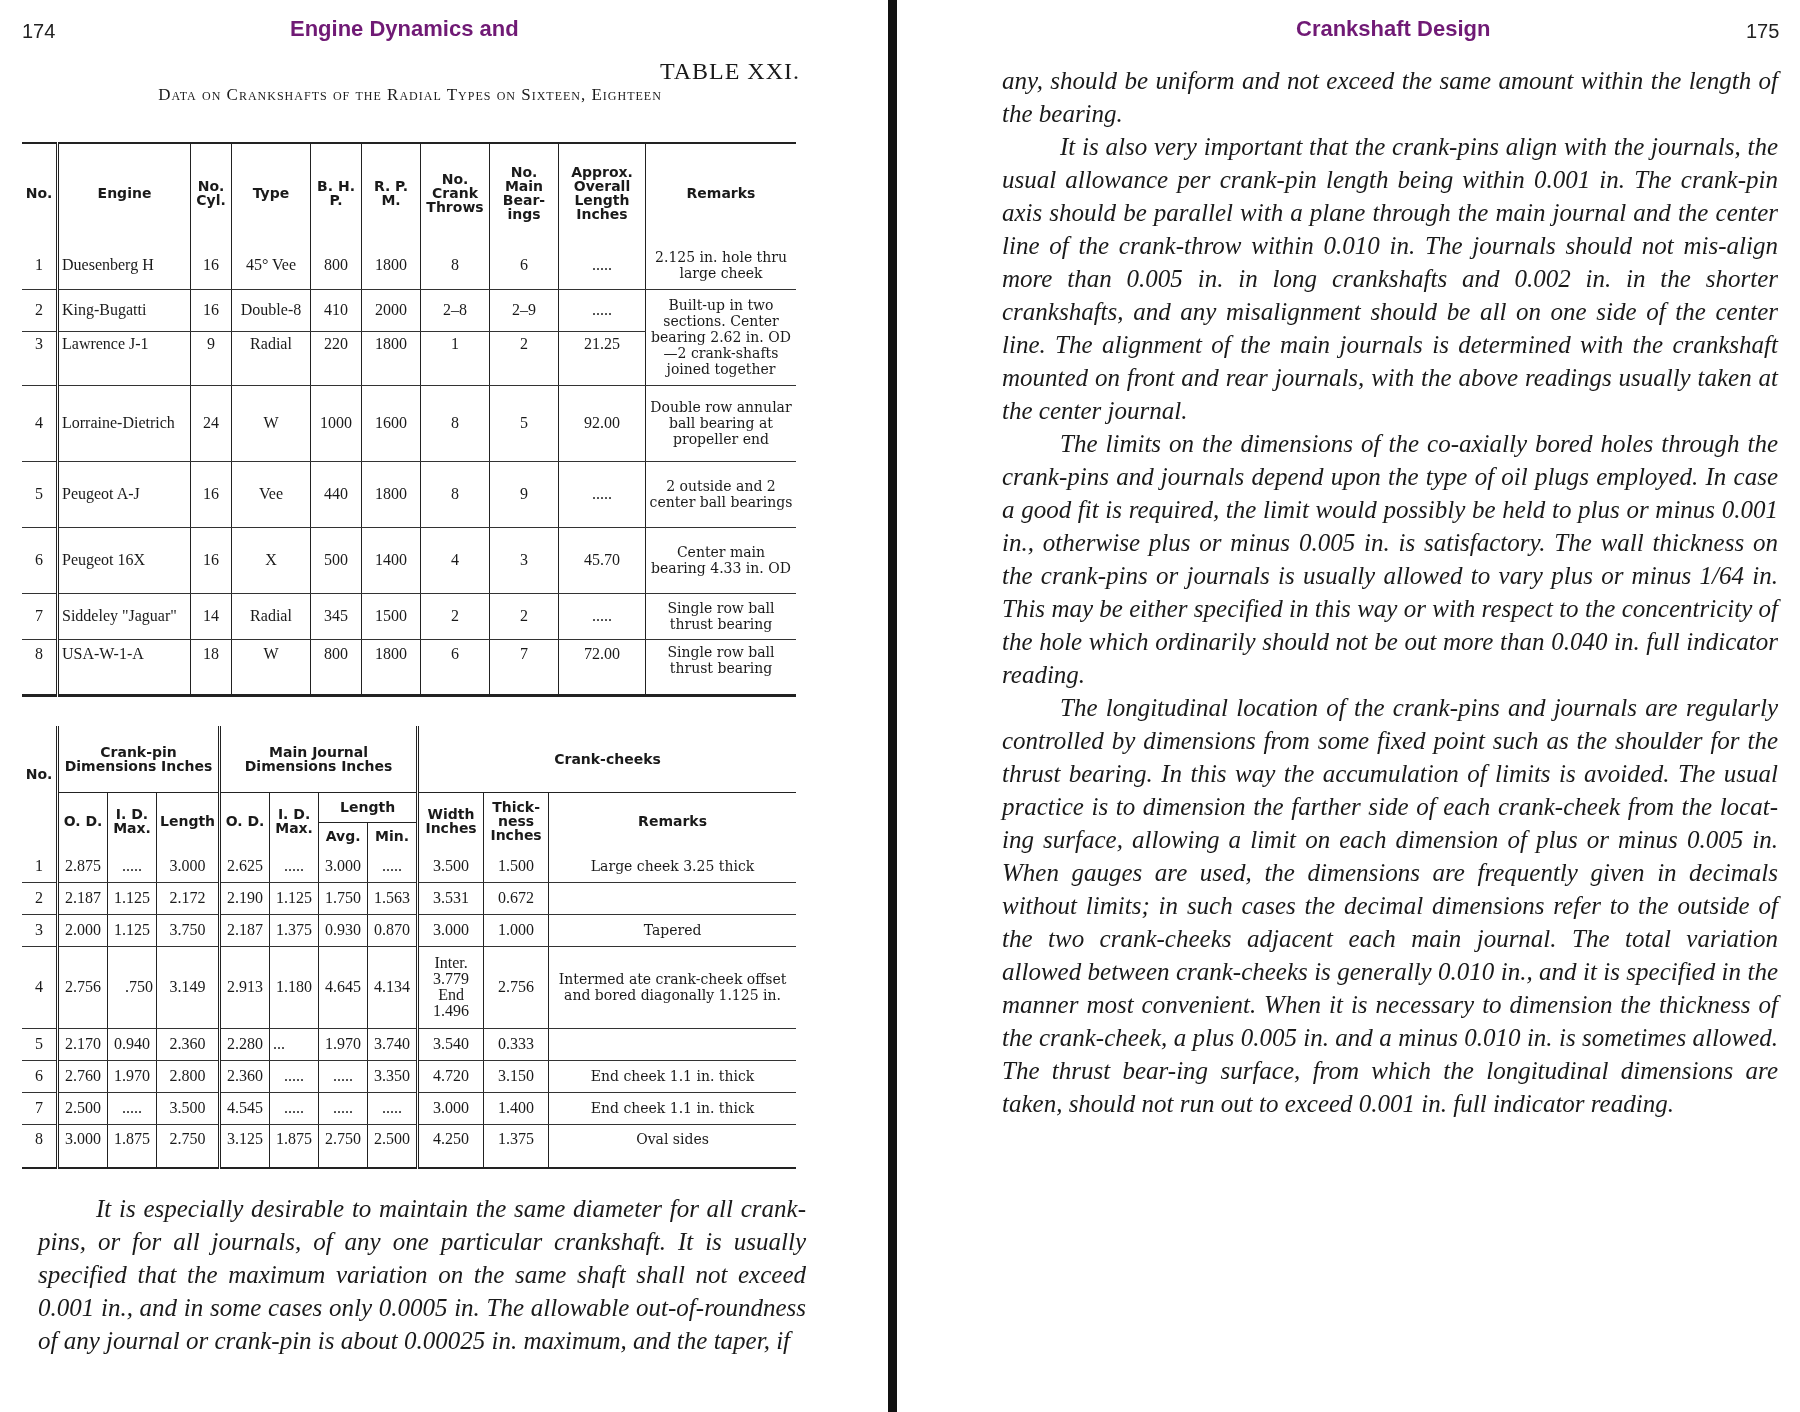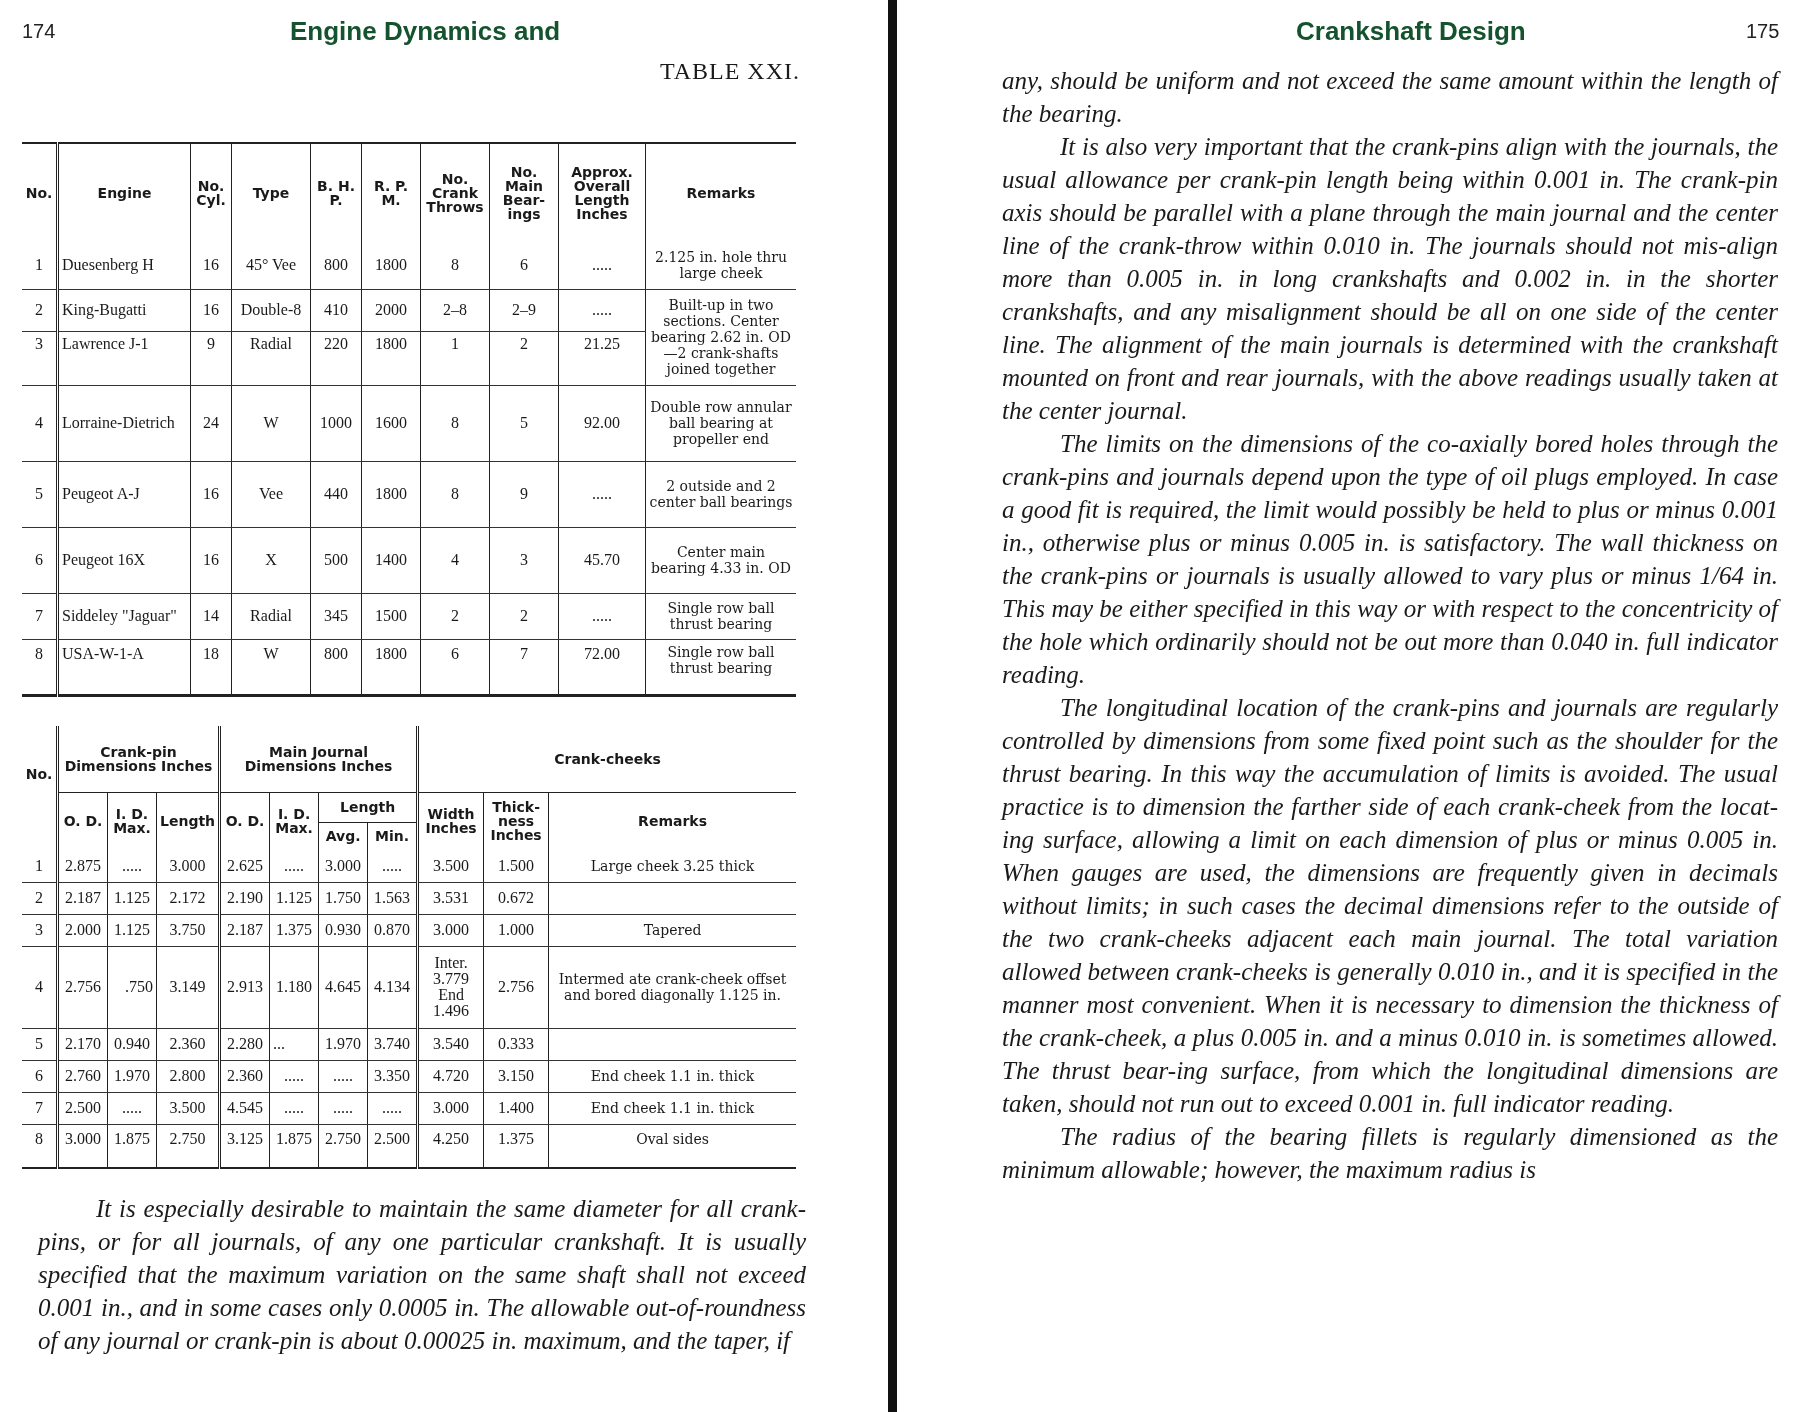--- a/index.html
+++ b/index.html
@@ -7,21 +7,21 @@
     width: 1800px; height: 1412px; background: #ffffff; position: relative; overflow: hidden;
     font-family: "Liberation Serif", "DejaVu Serif", serif; color: #1a1a1a;
   }
   .page { position: absolute; top: 0; height: 1412px; }
   .left-page { left: 0; width: 880px; }
   .right-page { left: 900px; width: 900px; }
   .spine {
     position: absolute; left: 888px; top: 0; width: 9px; height: 1412px;
     background: #111;
   }
-  .running-head { position: absolute; top: 16px; font-size: 26px; font-family: "Liberation Sans", sans-serif; font-weight: bold; color:#14532d; }
+  .running-head { position: absolute; top: 16px; font-size: 22px; font-family: "Liberation Sans", sans-serif; font-weight: bold; color:#701a75; }
   .page-num { position: absolute; top: 20px; font-size: 20px; font-family: "Liberation Sans", sans-serif; color:#222;}
   .table-title { position: absolute; left: 0; width: 800px; text-align: right; top: 58px; font-size: 24px; letter-spacing: 1px; }
   .table-caption { position: absolute; left: 20px; width: 780px; text-align: center; top: 84px; font-size: 17px; line-height: 22px; font-variant: small-caps; letter-spacing: 1px; }
   table.t { position: absolute; border-collapse: collapse; font-size: 16px; }
   table.t td, table.t th { border-left: 1.5px solid #222; padding: 0 3px; text-align: center; vertical-align: middle; line-height: 16px; }
   table.t th { font-family: "DejaVu Sans", sans-serif; font-size: 14px; font-weight: bold; line-height: 14px; }
   table.t td:first-child, table.t th:first-child { border-left: none; }
   table.t td.nb { border-left: 3px double #222; }
   table.t tr.row td { border-bottom: 1.5px solid #333; }
   .t1 { left: 22px; top: 142px; width: 774px; border-top: 2px solid #222; border-bottom: 3px solid #222; }
@@ -33,20 +33,21 @@
   .left-text { left: 38px; top: 1192px; width: 768px; }
 </style>
 </head>
 <body>
 
 <div class="page left-page">
   <div class="page-num" style="left:22px;">174</div>
   <div class="running-head" style="left:290px;">Engine Dynamics and</div>
   <div class="table-title">TABLE XXI.</div>
   <div class="table-caption">
+    <div>Data on Crankshafts of the Radial Types on Sixteen, Eighteen</div>
   </div>
 
   <table class="t t1">
     <tbody>
         <tr style="height:98px;">
       <th style="width:28px">No.</th>
       <th class="" style="width:125px;border-left:3px double #222">Engine</th>
       <th style="width:34px">No. Cyl.</th>
       <th style="width:72px">Type</th>
       <th style="width:44px">B. H. P.</th>
@@ -294,15 +295,14 @@
 <div class="spine"></div>
 
 <div class="page right-page">
   <div class="running-head" style="left:396px;">Crankshaft Design</div>
   <div class="page-num" style="left:846px;">175</div>
   <div class="body-text" style="left:102px; top:64px; width:776px;">
     <p class="noind">any, should be uniform and not exceed the same amount within the length of the bearing.</p>
     <p>It is also very important that the crank-pins align with the journals, the usual allowance per crank-pin length being within 0.001 in. The crank-pin axis should be parallel with a plane through the main journal and the center line of the crank-throw within 0.010 in. The journals should not mis-align more than 0.005 in. in long crankshafts and 0.002 in. in the shorter crankshafts, and any misalignment should be all on one side of the center line. The alignment of the main journals is determined with the crankshaft mounted on front and rear journals, with the above readings usually taken at the center journal.</p>
     <p>The limits on the dimensions of the co-axially bored holes through the crank-pins and journals depend upon the type of oil plugs employed. In case a good fit is required, the limit would possibly be held to plus or minus 0.001 in., otherwise plus or minus 0.005 in. is satisfactory. The wall thickness on the crank-pins or journals is usually allowed to vary plus or minus 1/64 in. This may be either specified in this way or with respect to the concentricity of the hole which ordinarily should not be out more than 0.040 in. full indicator reading.</p>
     <p>The longitudinal location of the crank-pins and journals are regularly controlled by dimensions from some fixed point such as the shoulder for the thrust bearing. In this way the accumulation of limits is avoided. The usual practice is to dimension the farther side of each crank-cheek from the locat-ing surface, allowing a limit on each dimension of plus or minus 0.005 in. When gauges are used, the dimensions are frequently given in decimals without limits; in such cases the decimal dimensions refer to the outside of the two crank-cheeks adjacent each main journal. The total variation allowed between crank-cheeks is generally 0.010 in., and it is specified in the manner most convenient. When it is necessary to dimension the thickness of the crank-cheek, a plus 0.005 in. and a minus 0.010 in. is sometimes allowed. The thrust bear-ing surface, from which the longitudinal dimensions are taken, should not run out to exceed 0.001 in. full indicator reading.</p>
-    <p>The radius of the bearing fillets is regularly dimensioned as the minimum allowable; however, the maximum radius is</p>
   </div>
 </div>
 
 </body></html>

